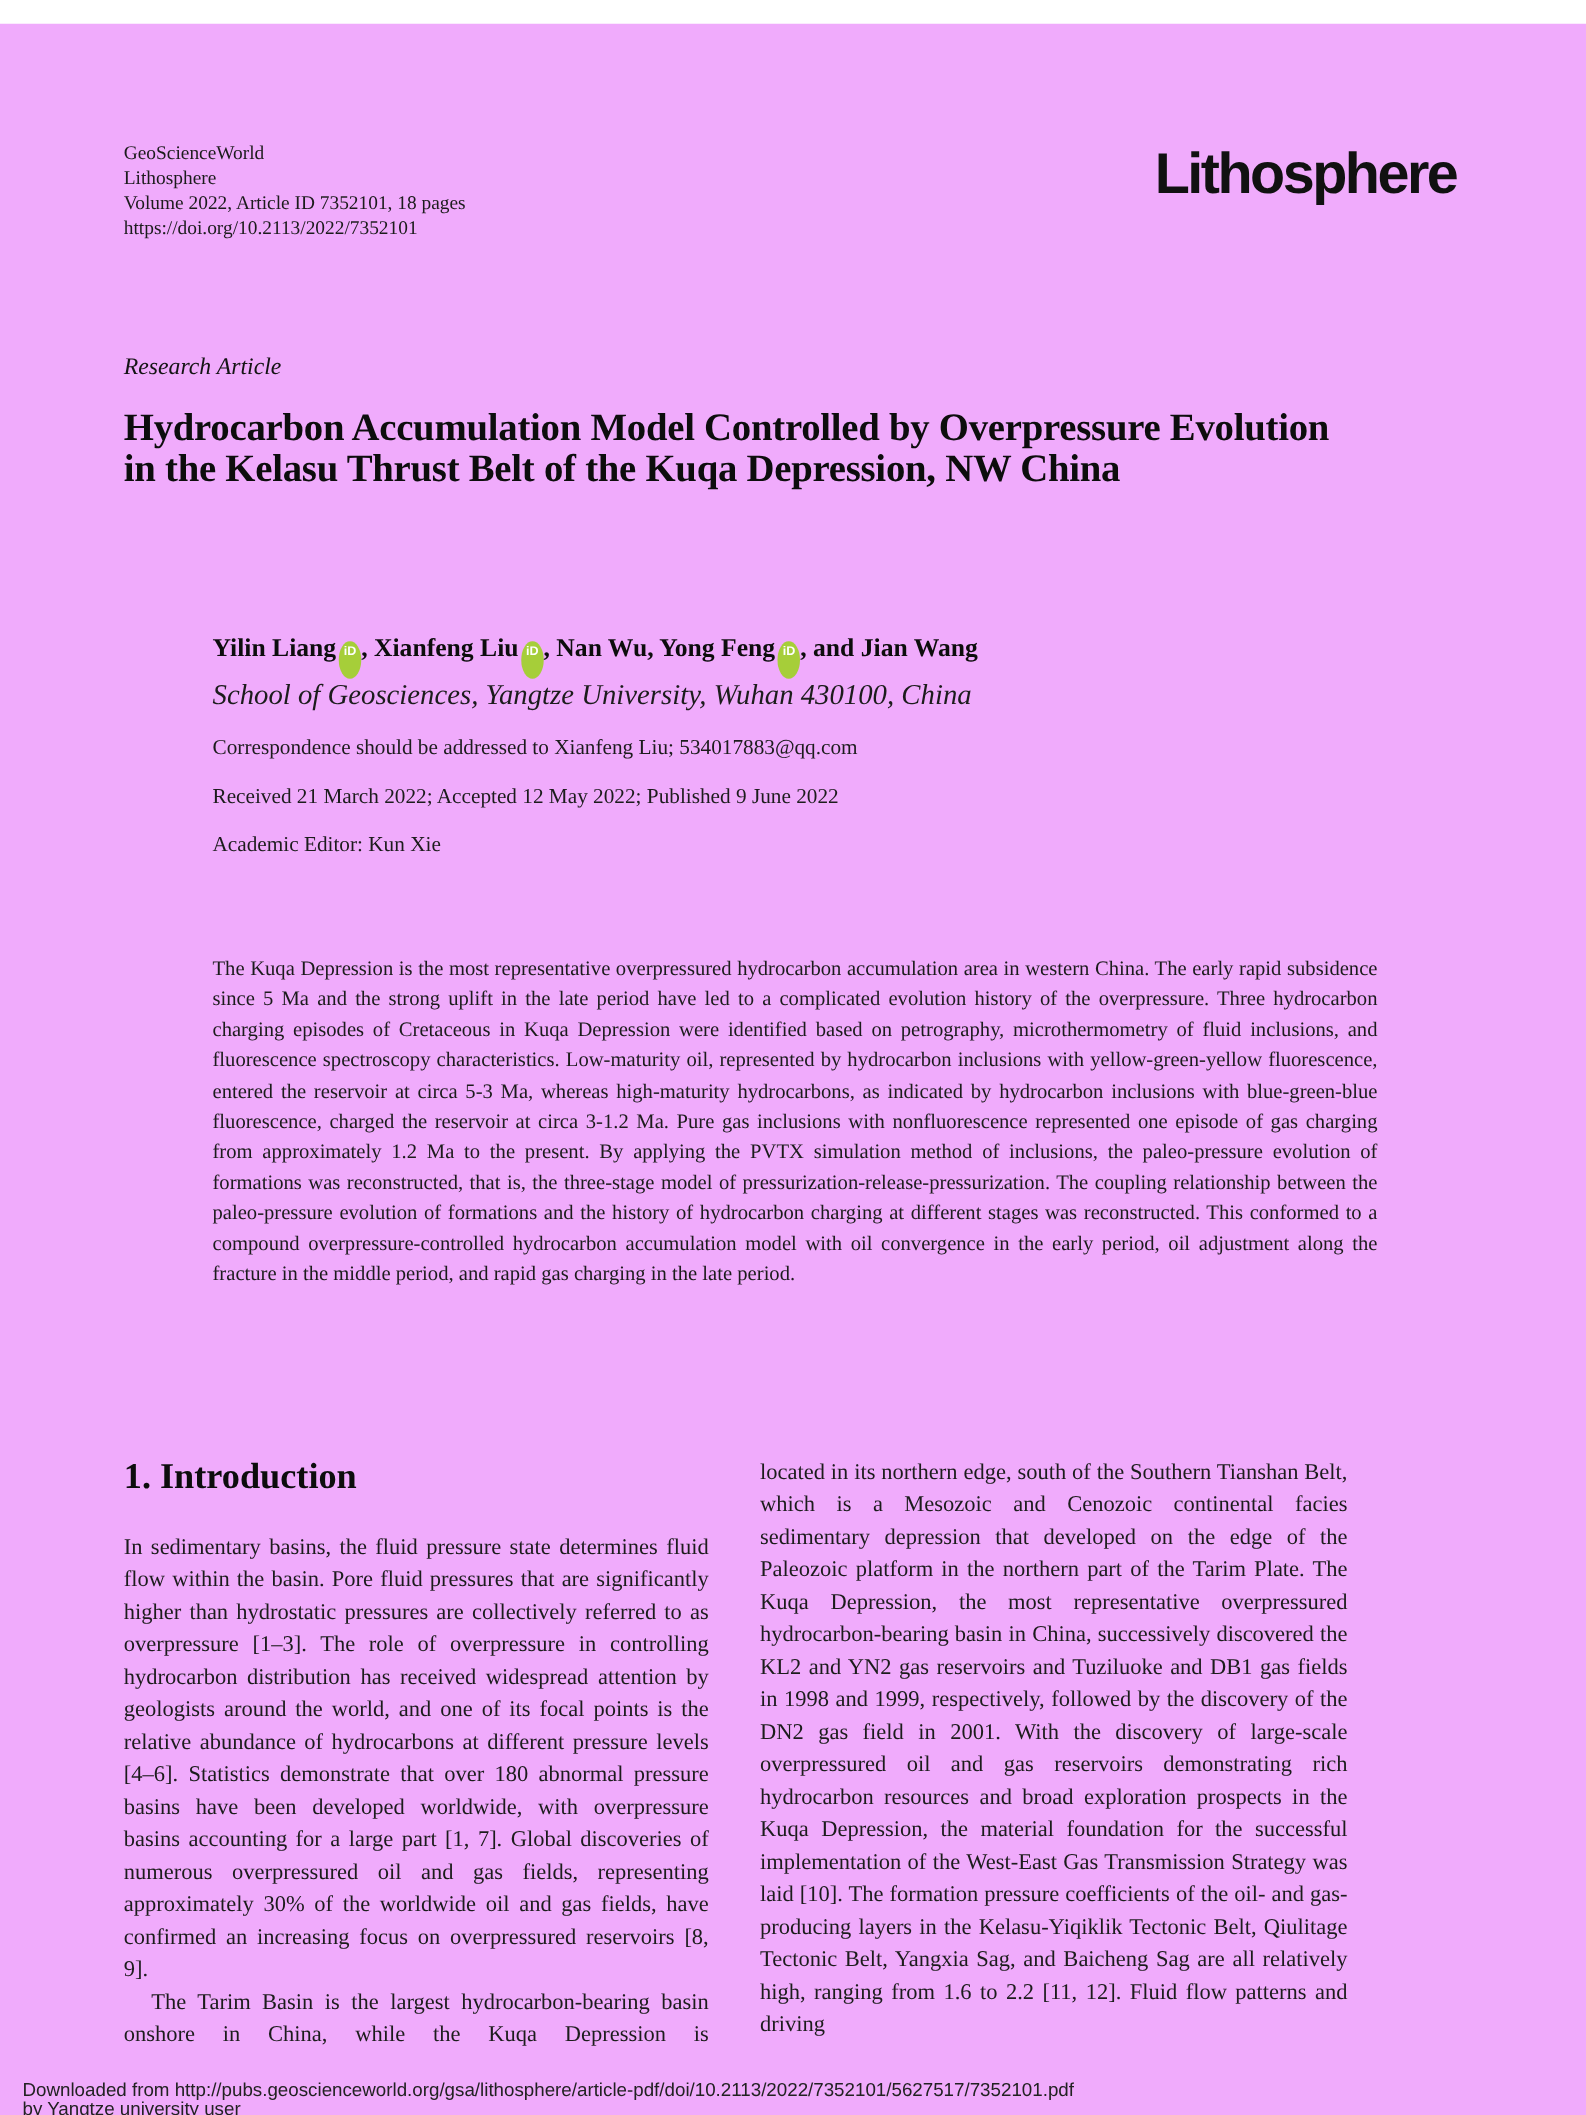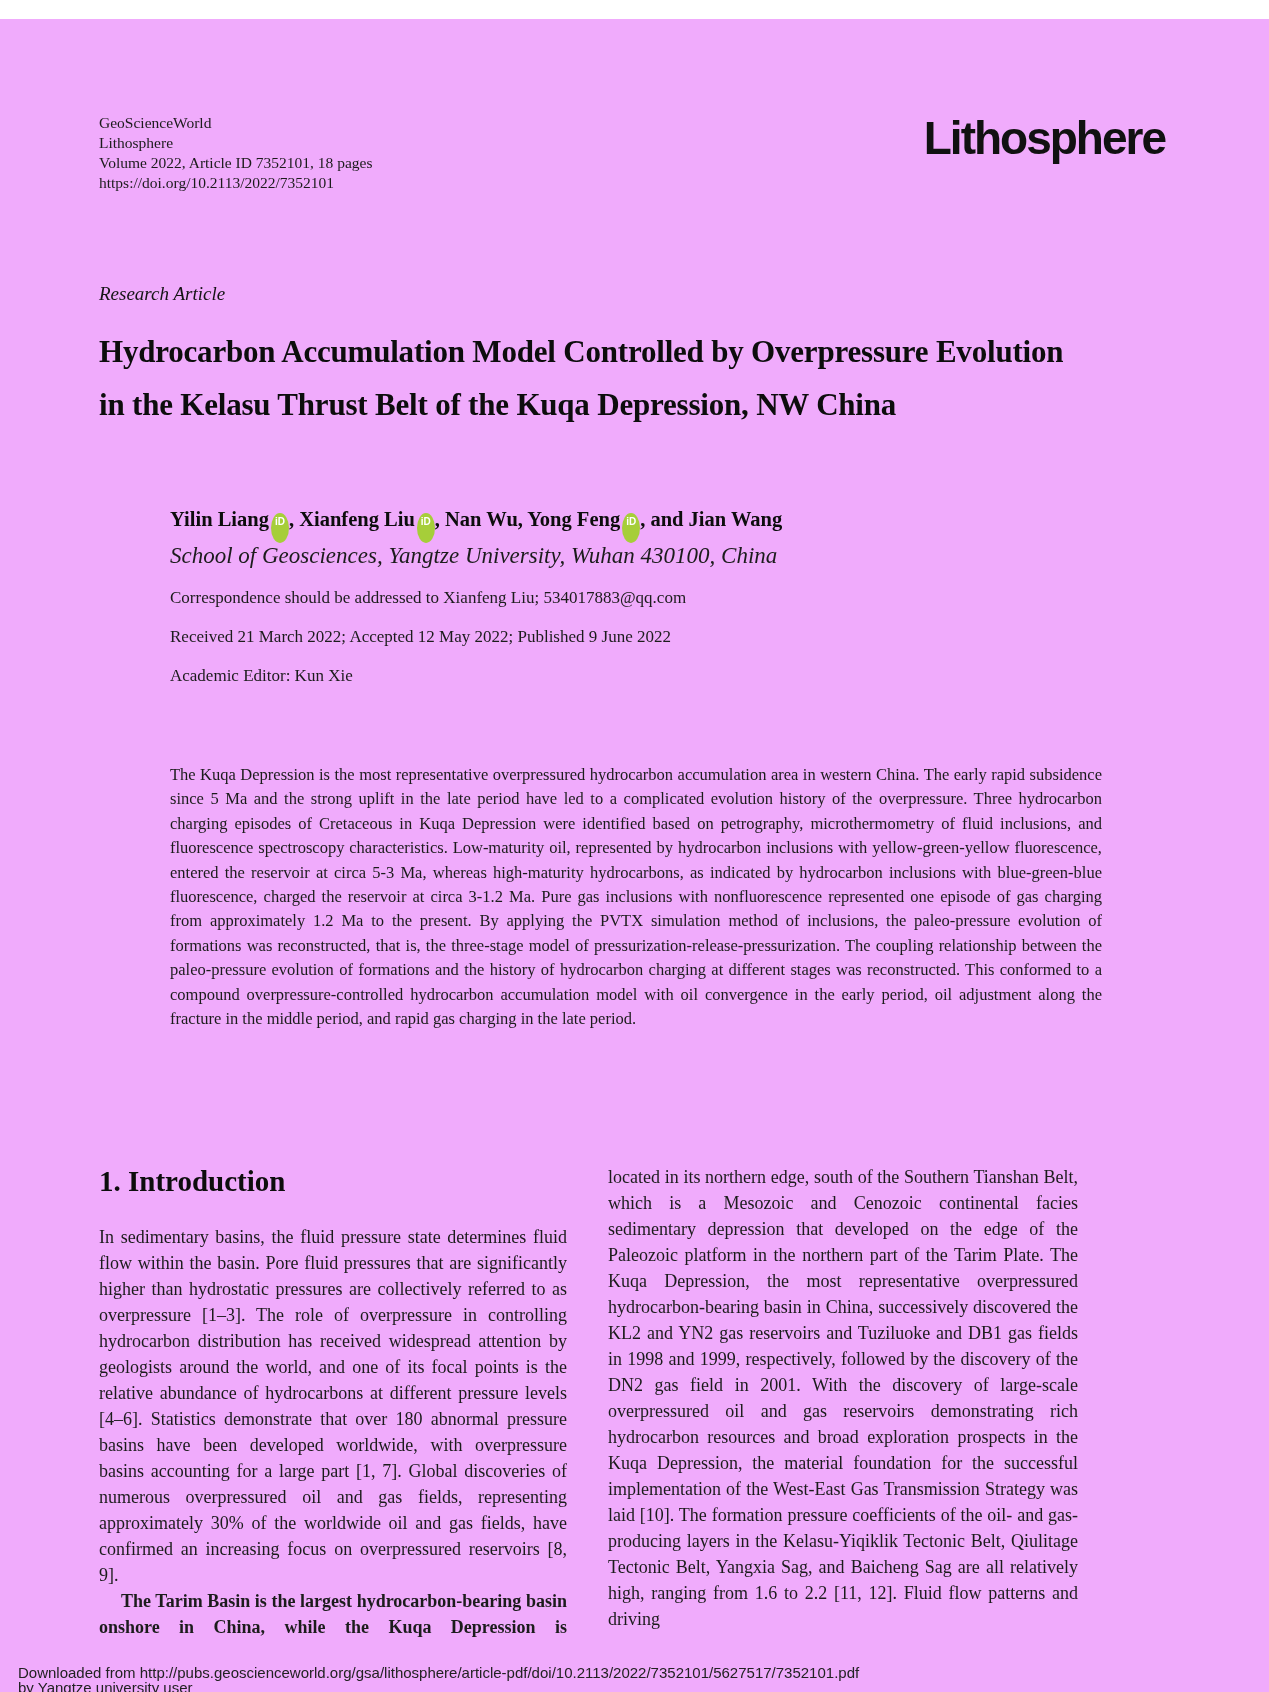--- a/index.html
+++ b/index.html
@@ -23,21 +23,21 @@
     font-family:"Liberation Sans", sans-serif;
     font-weight:700; font-size:46px; letter-spacing:-2px; color:#111;
   }
   
   .article-type{
     position:absolute; left:99px; top:264px;
     font-style:italic; font-size:19px; color:#141414;
   }
   .article-title{
     position:absolute; left:99px; top:306px; width:990px;
-    font-weight:700; font-size:31px; line-height:53px; letter-spacing:-0.2px; color:#0d0d0d;
+    font-weight:700; font-size:31px; line-height:33px; letter-spacing:-0.2px; color:#0d0d0d;
   }
   .authors{
     position:absolute; left:170px; top:489px; width:960px;
     font-weight:700; font-size:20.5px; color:#0d0d0d;
   }
   .orcid{
     display:inline-block; width:18px; height:30px; border-radius:50%;
     background:#A6CE39; color:#ffffff; font-family:"Liberation Sans", sans-serif;
     font-size:10px; font-weight:700; line-height:18px; text-align:center;
     vertical-align:1px; margin-left:2px;
@@ -60,21 +60,21 @@
   }
   
   .col-left{ position:absolute; left:99px;  top:1146px; width:468px; }
   .col-right{ position:absolute; left:608px; top:1145px; width:470px; }
   .section-heading{
     font-weight:700; font-size:29px; margin:0 0 26px 0; color:#0d0d0d;
   }
   .body-p{
     margin:0; font-size:18px; line-height:26px; text-align:justify;
   }
-  .body-p.indent{ text-indent:22px;font-weight:bold; }
+  .body-p.indent{ text-indent:22px; }
   .body-p.cont{ text-align-last:justify; }
   
   .footer{
     position:absolute; left:18px; top:1646px;
     font-family:"Liberation Sans", sans-serif;
     font-size:15px; line-height:15px; color:#222;
   }
   .bottom-rule{
     position:absolute; left:0; top:1686px; width:792px; height:3px; background:#000;
   }

